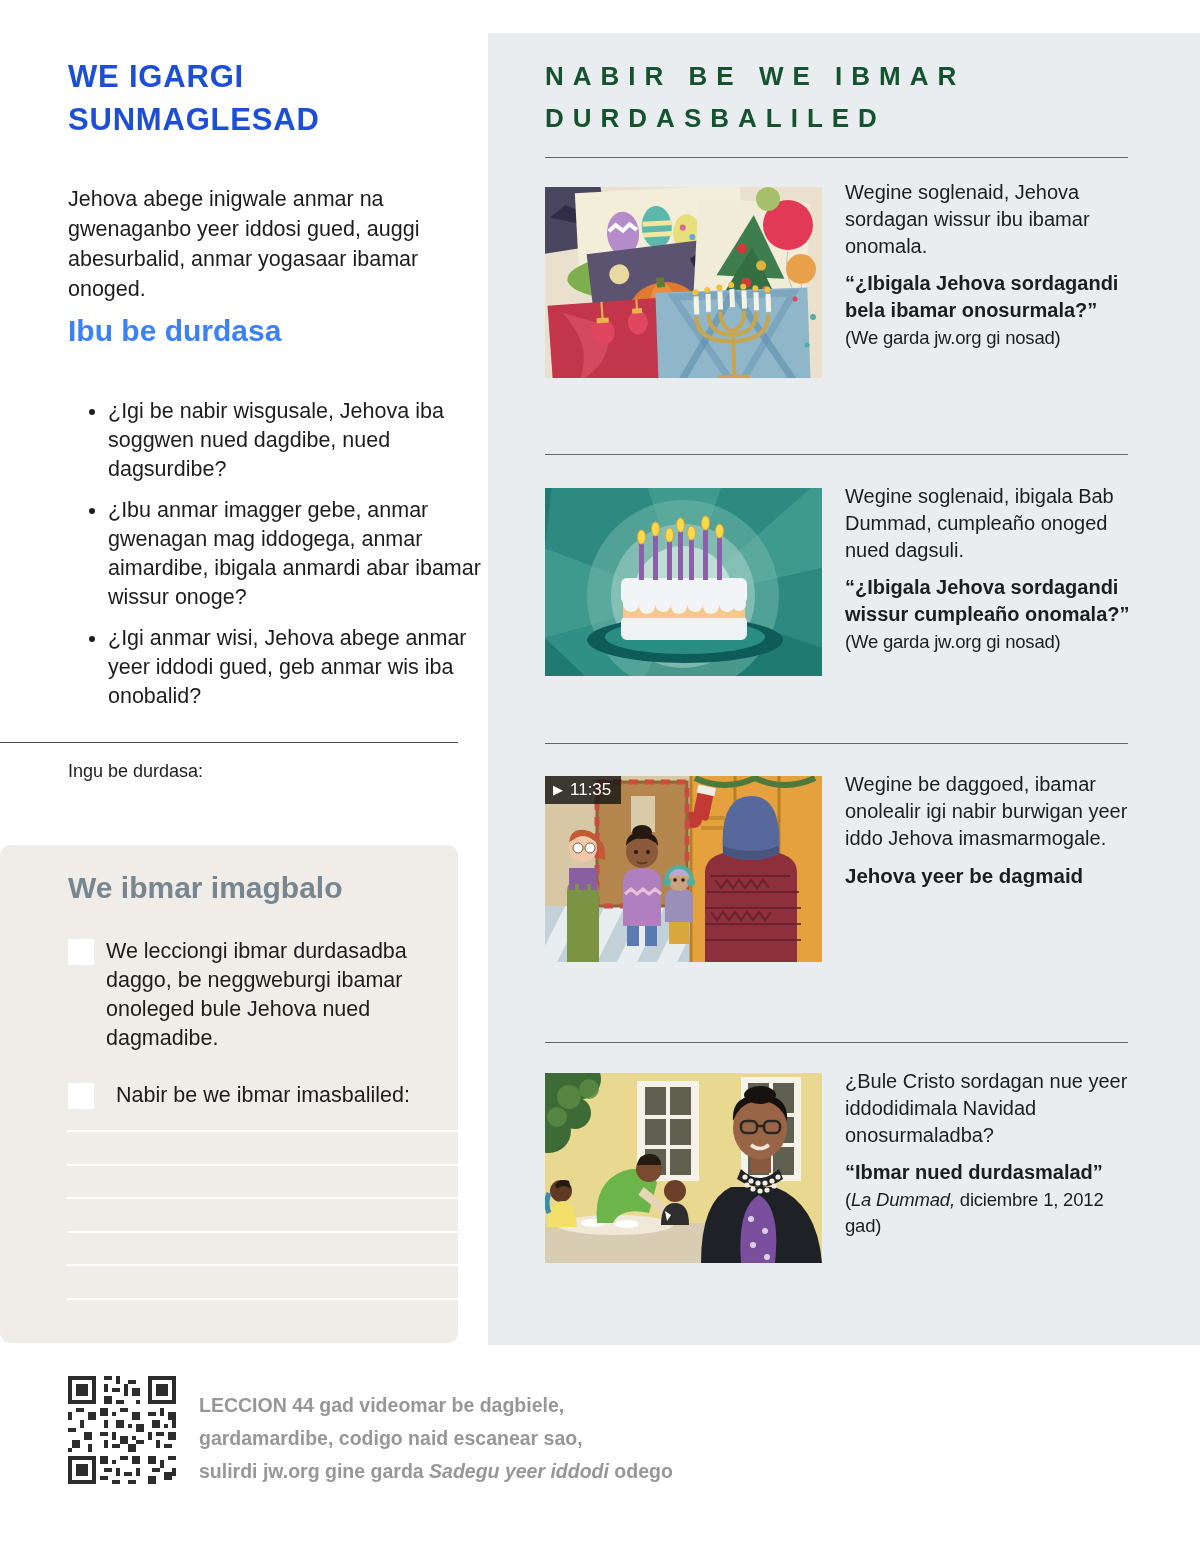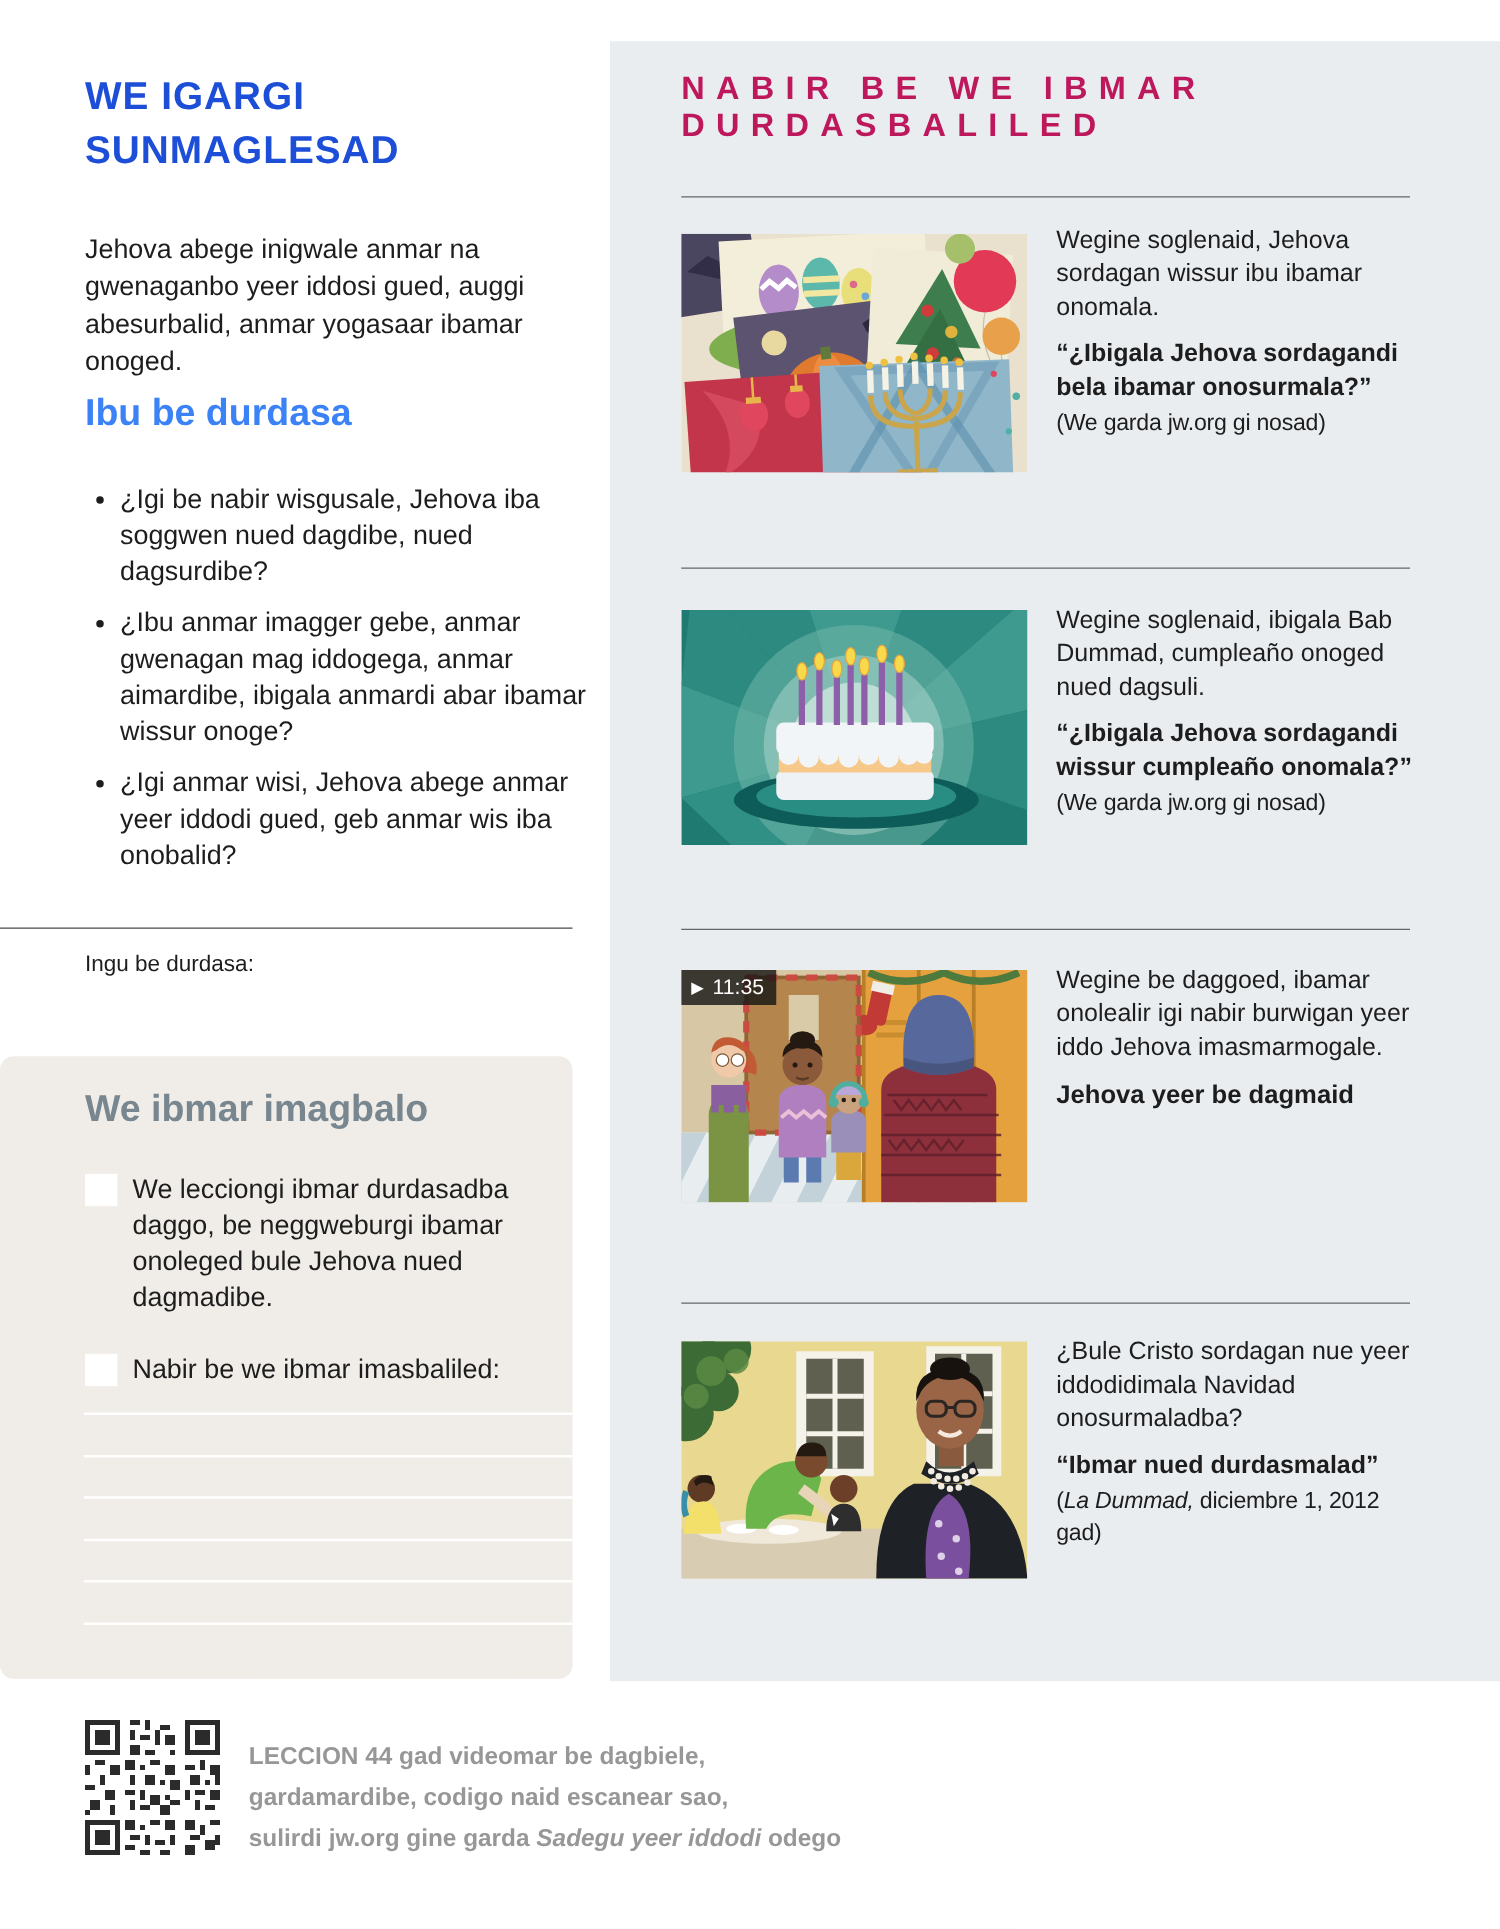--- a/index.html
+++ b/index.html
@@ -15,21 +15,21 @@
   }
   .l-intro{
     position:absolute;left:68px;top:162px;width:402px;
     font-size:21.5px;line-height:30px;
   }
   .l-h2{
     position:absolute;left:68px;top:314px;
     font-size:30px;font-weight:bold;color:#3b82f6;
   }
   .l-bullets{
-    position:absolute;left:68px;top:381px;width:402px;margin:4px;
+    position:absolute;left:68px;top:381px;width:402px;margin:16px;
     padding-left:24px;font-size:21.5px;line-height:29px;
   }
   .l-bullets li{margin-bottom:12px;}
   .l-divider{
     position:absolute;left:0;top:742px;width:458px;height:0;
     border-top:1.5px solid #4a4a4a;
   }
   .l-ingu{
     position:absolute;left:68px;top:761px;font-size:18px;
   }
@@ -38,36 +38,36 @@
     position:absolute;left:0;top:845px;width:458px;height:498px;
     background:#f0ece7;
     border-radius:11px;
   }
   .box-heading{
     position:absolute;left:68px;top:26px;
     font-size:30px;font-weight:bold;color:#78868f;
   }
   .box-item{position:absolute;left:68px;width:370px;display:flex;}
   .box-item-1{top:92px;}
-  .box-item-2{top:236px;}
+  .box-item-2{top:236px;gap:10px;}
   .box-check{
     flex:0 0 26px;width:26px;height:26px;background:#ffffff;margin-top:2px;
   }
   .box-item-text{margin-left:12px;font-size:21.5px;line-height:29px;width:330px;}
   .write-lines{position:absolute;left:67px;top:285px;width:391px;}
   .write-line{height:2px;background:#ffffff;margin-bottom:31.5px;}
   
   .panel{
     position:absolute;left:488px;top:33px;width:712px;height:1312px;
     background:#e9edf0;
   }
   .r-heading{
     position:absolute;left:57px;top:22px;width:600px;
-    font-size:26px;font-weight:bold;line-height:30px;letter-spacing:9px;
-    color:#be185d;
+    font-size:26px;font-weight:bold;line-height:42px;letter-spacing:9px;
+    color:#14532d;
   }
   .r-div{position:absolute;left:57px;width:583px;height:0;border-top:1px solid #666;}
   .r-div-1{top:124px;} .r-div-2{top:421px;} .r-div-3{top:710px;} .r-div-4{top:1009px;}
   .media{position:absolute;left:57px;width:277px;overflow:hidden;}
   .media svg{display:block;}
   .media-1{top:154px;height:191px;}
   .media-2{top:455px;height:188px;}
   .media-3{top:743px;height:186px;}
   .media-4{top:1040px;height:190px;}
   .rtext{position:absolute;left:357px;width:288px;}

